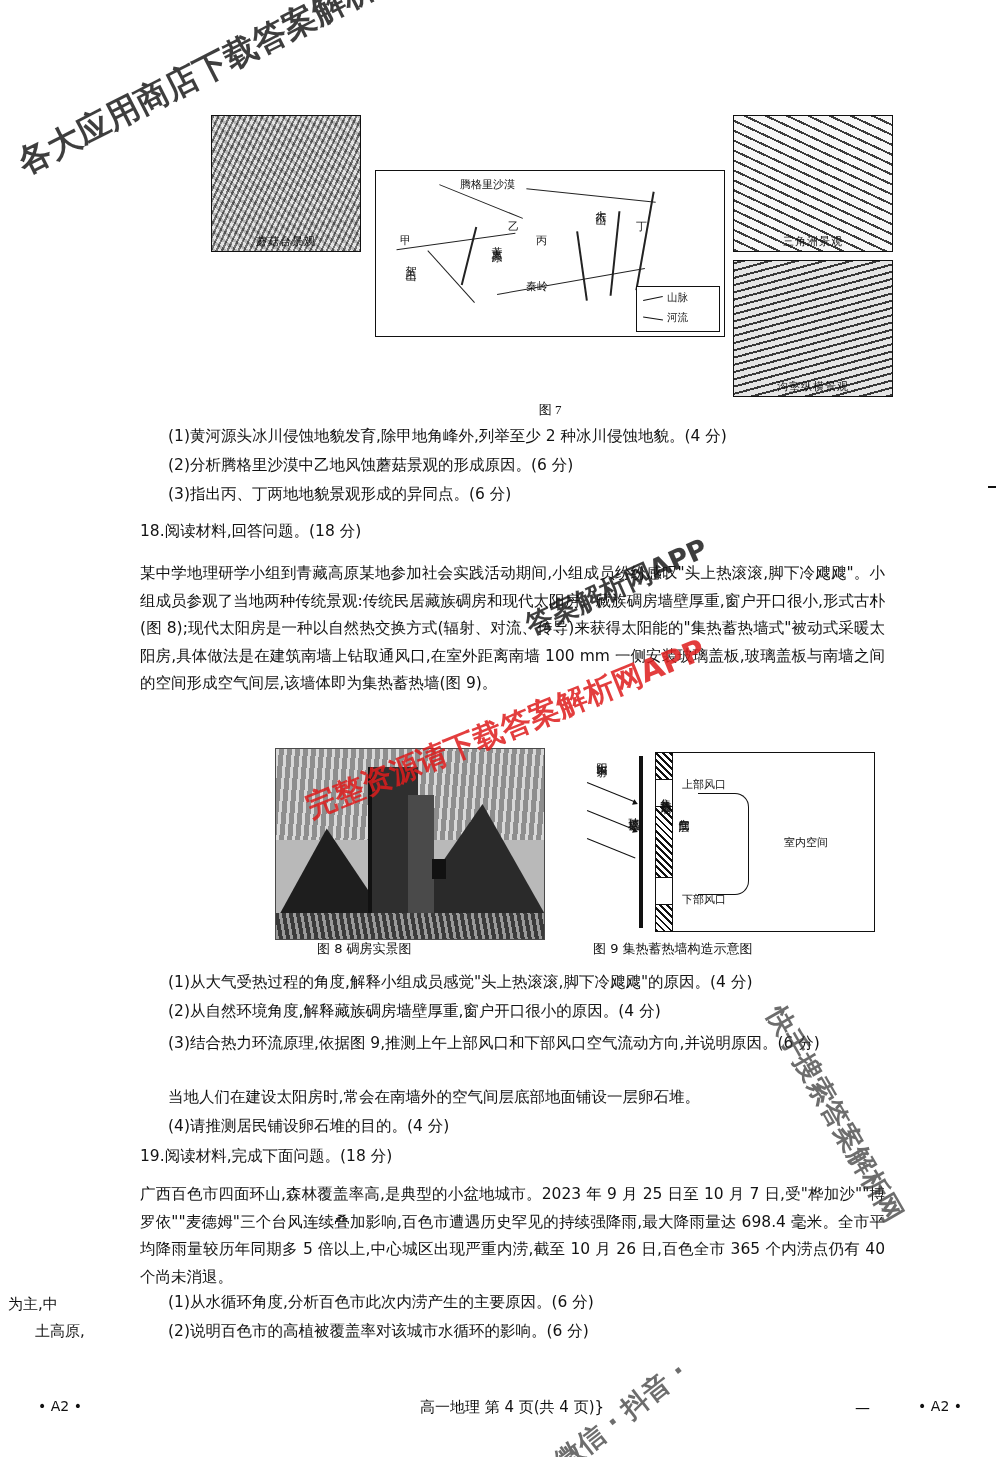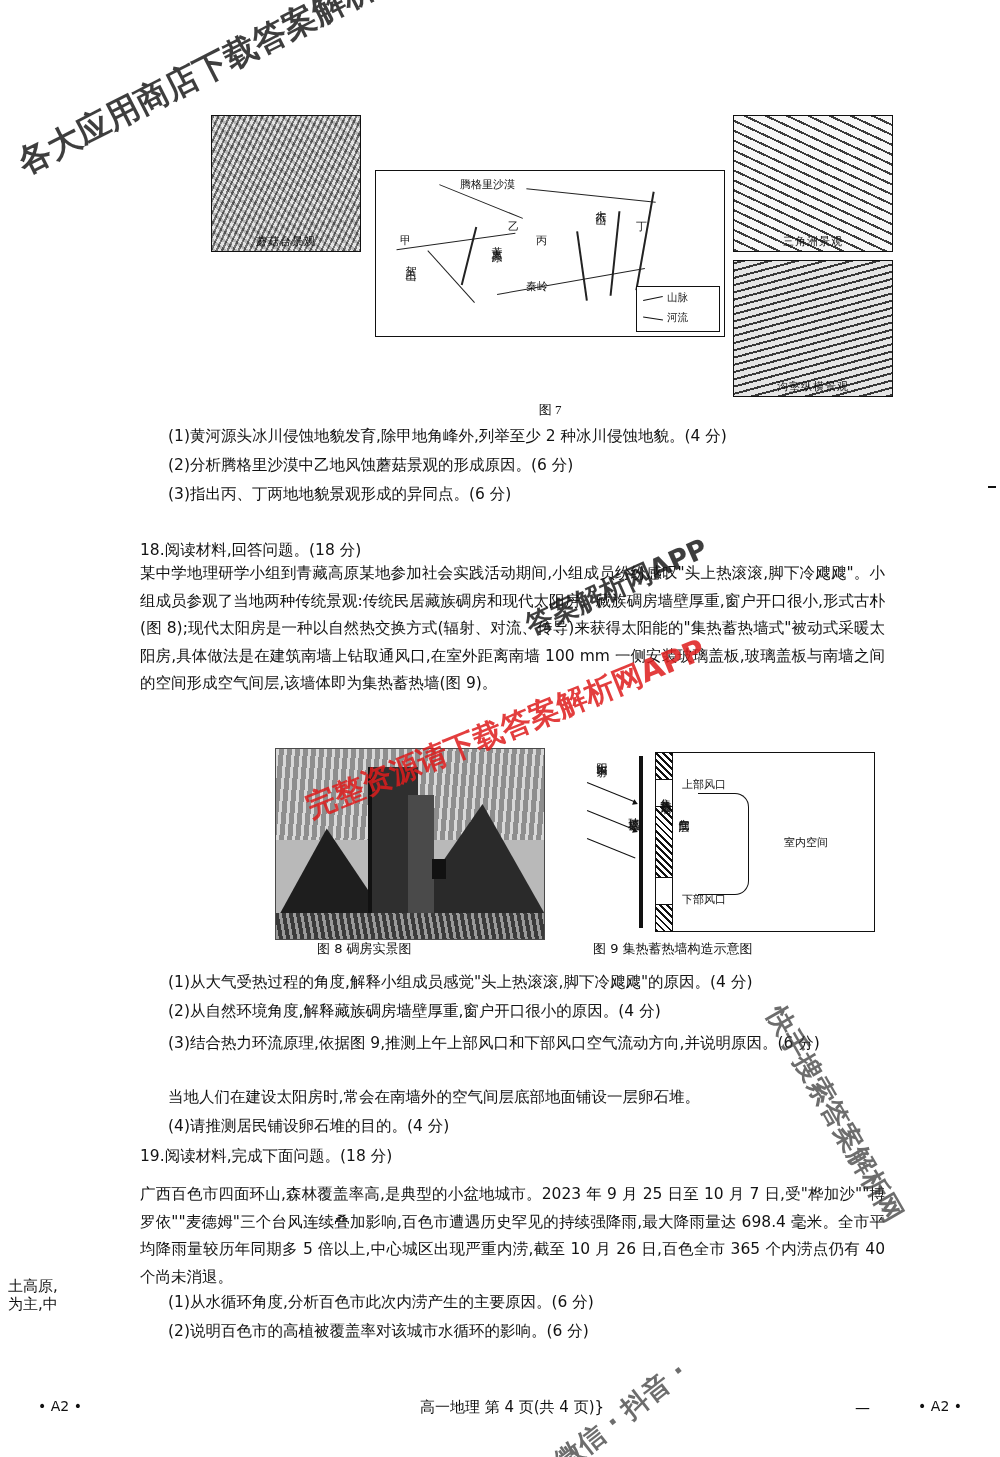--- a/index.html
+++ b/index.html
@@ -160,21 +160,21 @@
       </div>
     </div>
 
     <div class="fig7cap">图 7</div>
   </div>
 
   <div class="q-line" style="left:168px;top:426px;">(1)黄河源头冰川侵蚀地貌发育,除甲地角峰外,列举至少 2 种冰川侵蚀地貌。(4 分)</div>
   <div class="q-line" style="left:168px;top:455px;">(2)分析腾格里沙漠中乙地风蚀蘑菇景观的形成原因。(6 分)</div>
   <div class="q-line" style="left:168px;top:484px;">(3)指出丙、丁两地地貌景观形成的异同点。(6 分)</div>
 
-  <div class="q-line" style="left:140px;top:521px;margin-top:19px;">18.阅读材料,回答问题。(18 分)</div>
+  <div class="q-line" style="left:140px;top:521px;">18.阅读材料,回答问题。(18 分)</div>
   <div class="para" style="left:140px;top:560px;width:745px;">    某中学地理研学小组到青藏高原某地参加社会实践活动期间,小组成员纷纷感叹"头上热滚滚,脚下冷飕飕"。小组成员参观了当地两种传统景观:传统民居藏族碉房和现代太阳房。藏族碉房墙壁厚重,窗户开口很小,形式古朴(图 8);现代太阳房是一种以自然热交换方式(辐射、对流、传导)来获得太阳能的"集热蓄热墙式"被动式采暖太阳房,具体做法是在建筑南墙上钻取通风口,在室外距离南墙 100 mm 一侧安装玻璃盖板,玻璃盖板与南墙之间的空间形成空气间层,该墙体即为集热蓄热墙(图 9)。</div>
 
   <div class="fig89">
 
     <div class="fig8">
       <div class="sky"></div>
       <div class="hill"></div>
       <div class="hill2"></div>
       <div class="tower"></div>
       <div class="tower2"></div>
@@ -215,21 +215,21 @@
   <div class="para" style="left:168px;top:1030px;width:720px;">(3)结合热力环流原理,依据图 9,推测上午上部风口和下部风口空气流动方向,并说明原因。(6 分)</div>
   <div class="q-line" style="left:168px;top:1087px;">    当地人们在建设太阳房时,常会在南墙外的空气间层底部地面铺设一层卵石堆。</div>
   <div class="q-line" style="left:168px;top:1116px;">(4)请推测居民铺设卵石堆的目的。(4 分)</div>
 
   <div class="q-line" style="left:140px;top:1146px;">19.阅读材料,完成下面问题。(18 分)</div>
   <div class="para" style="left:140px;top:1181px;width:745px;">    广西百色市四面环山,森林覆盖率高,是典型的小盆地城市。2023 年 9 月 25 日至 10 月 7 日,受"桦加沙""博罗依""麦德姆"三个台风连续叠加影响,百色市遭遇历史罕见的持续强降雨,最大降雨量达 698.4 毫米。全市平均降雨量较历年同期多 5 倍以上,中心城区出现严重内涝,截至 10 月 26 日,百色全市 365 个内涝点仍有 40 个尚未消退。</div>
   <div class="q-line" style="left:168px;top:1292px;">(1)从水循环角度,分析百色市此次内涝产生的主要原因。(6 分)</div>
   <div class="q-line" style="left:168px;top:1321px;">(2)说明百色市的高植被覆盖率对该城市水循环的影响。(6 分)</div>
 
   <div class="edge-left" style="top:1295px;">为主,中</div>
-  <div class="edge-left" style="top:1277px;">土高原,</div>
+  <div class="edge-left" style="top:1322px;margin-left:27px;">土高原,</div>
 
   <div class="wm wm-black" style="left:10px;top:145px;font-size:33px;transform:rotate(-27deg);transform-origin:left top;">各大应用商店下载答案解析网APP</div>
 
   <div class="wm wm-black" style="left:520px;top:610px;font-size:27px;transform:rotate(-24deg);transform-origin:left top;">答案解析网APP</div>
 
   <div class="wm wm-red" style="left:300px;top:790px;font-size:30px;transform:rotate(-22deg);transform-origin:left top;">完整资源请下载答案解析网APP</div>
 
   <div class="wm wm-grey" style="left:790px;top:1000px;font-size:27px;transform:rotate(60deg);transform-origin:left top;">快手搜索答案解析网</div>
 
   <div class="wm wm-grey" style="left:548px;top:1450px;font-size:27px;transform:rotate(-38deg);transform-origin:left top;">微信 · 抖音 ·</div>

